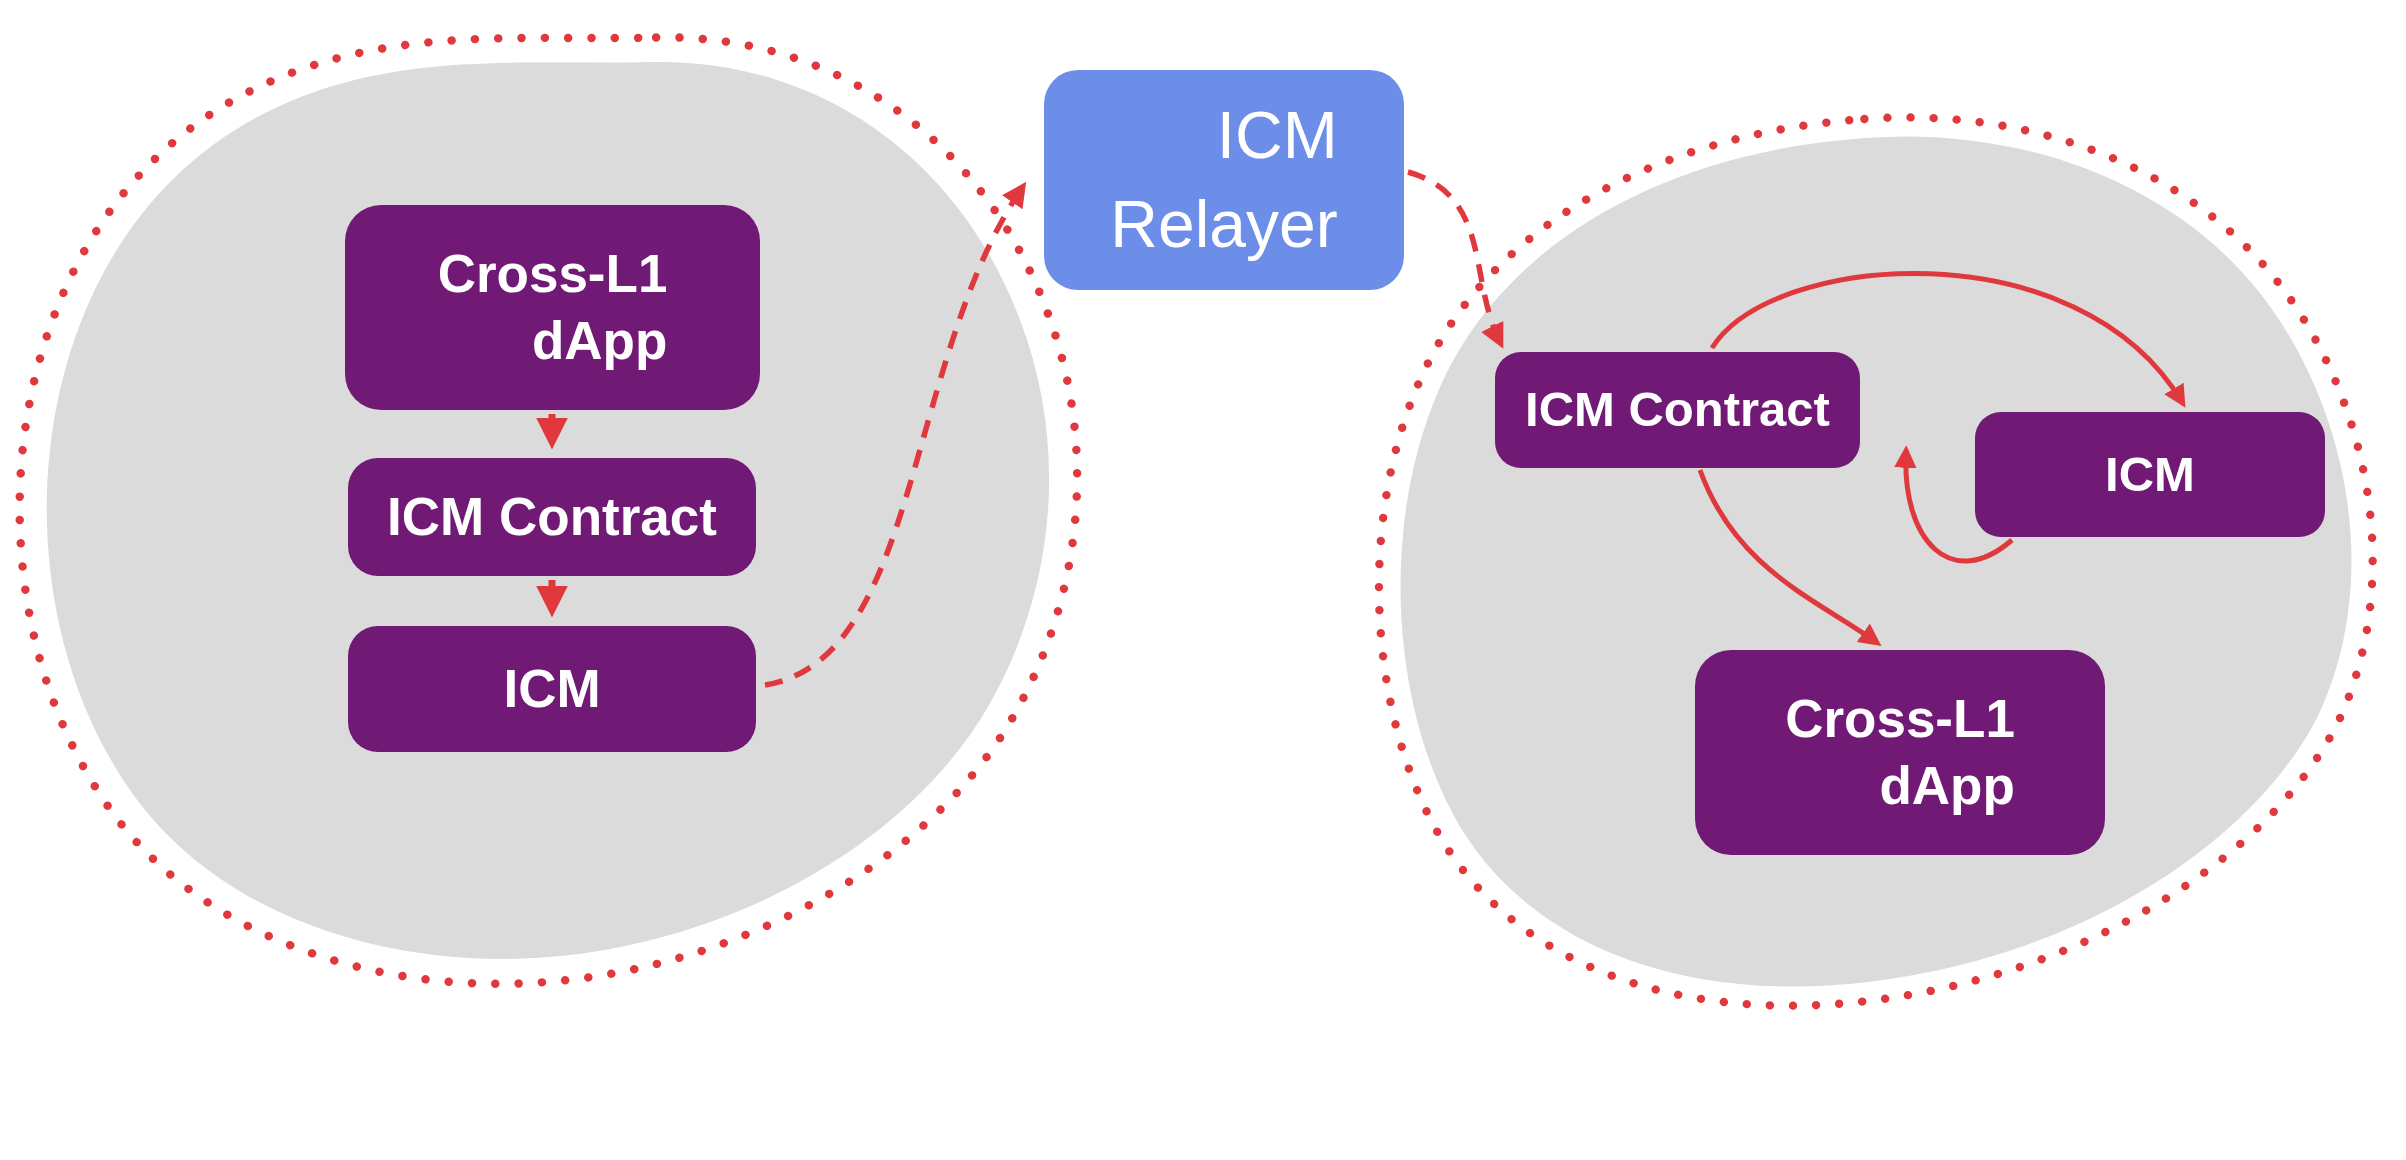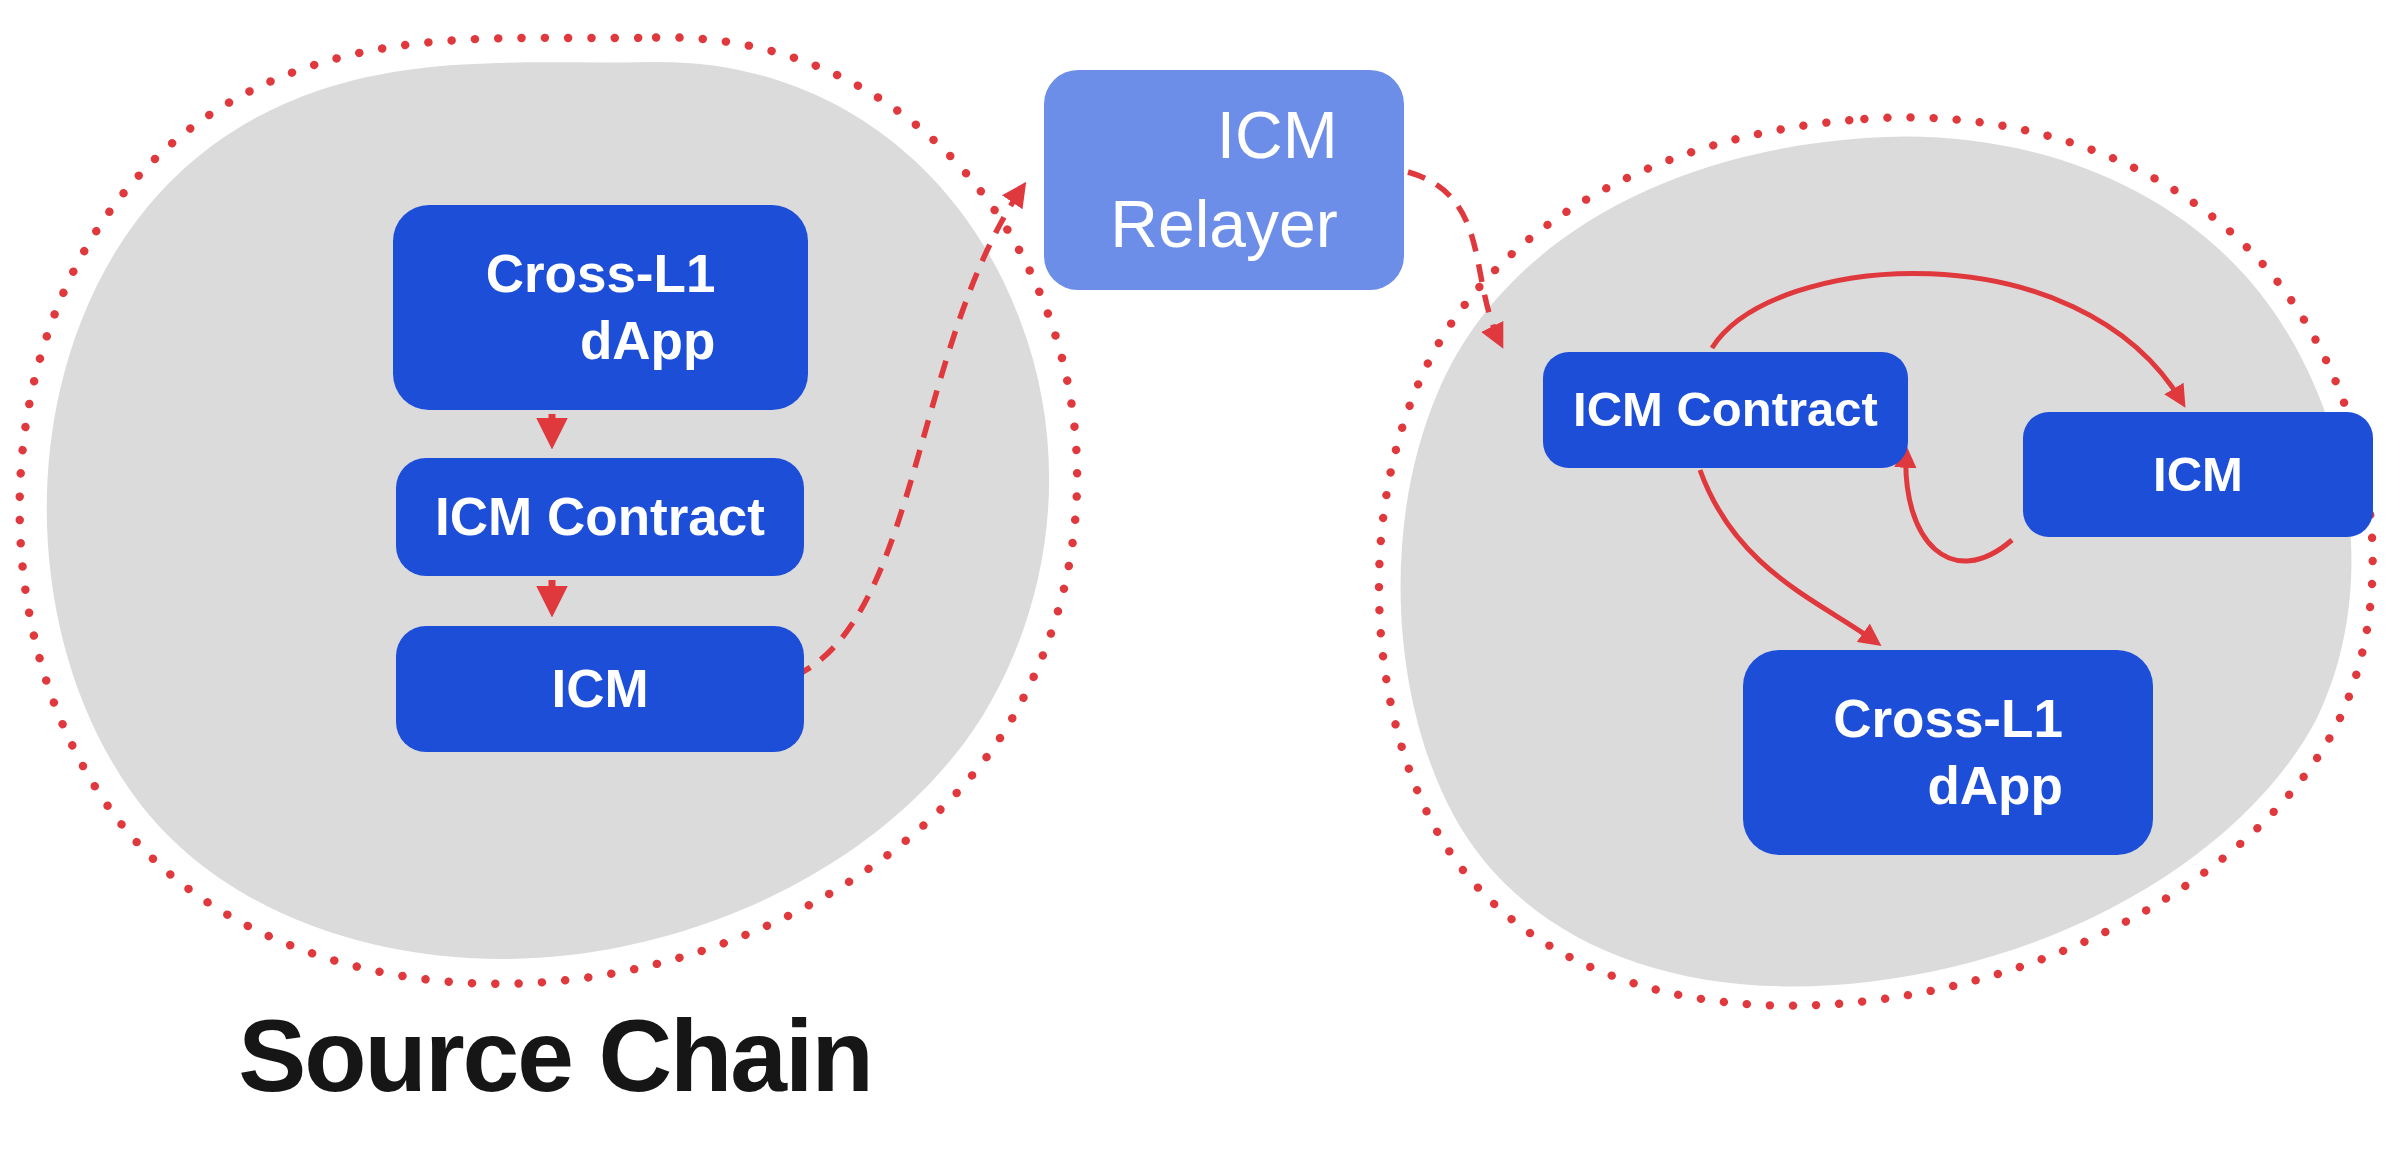--- a/index.html
+++ b/index.html
@@ -17,21 +17,21 @@
     position: absolute;
     display: flex;
     align-items: center;
     justify-content: center;
     text-align: right;
     color: #ffffff;
     font-weight: 700;
     white-space: pre-line;
     line-height: 1.25;
   }
-  .node.red  { background: #1d4ed8; margin-left: 48px; }
+  .node.red  { background: #701a75; }
   .node.blue { background: #6C8EE8; font-weight: 500; line-height: 1.35; }
 
   #src-dapp          { left: 345px;  top: 205px; width: 415px; height: 205px; border-radius: 36px; font-size: 53px; }
   #src-icm-contract  { left: 348px;  top: 458px; width: 408px; height: 118px; border-radius: 30px; font-size: 53px; }
   #src-icm           { left: 348px;  top: 626px; width: 408px; height: 126px; border-radius: 30px; font-size: 53px; }
   #relayer           { left: 1044px; top: 70px;  width: 360px; height: 220px; border-radius: 34px; font-size: 66px; }
   #dst-icm-contract  { left: 1495px; top: 352px; width: 365px; height: 116px; border-radius: 26px; font-size: 49px; }
   #dst-icm           { left: 1975px; top: 412px; width: 350px; height: 125px; border-radius: 26px; font-size: 49px; }
   #dst-dapp          { left: 1695px; top: 650px; width: 410px; height: 205px; border-radius: 36px; font-size: 53px; }
 
@@ -108,16 +108,15 @@
   <div class="node blue" id="relayer">ICM
 Relayer</div>
 
   <div class="node red" id="dst-icm-contract">ICM Contract</div>
 
   <div class="node red" id="dst-icm">ICM</div>
 
   <div class="node red" id="dst-dapp">Cross-L1
 dApp</div>
 
-  <div class="chain-label" id="src-label">Source Chain</div>
 
 
 </div>
 
 </body></html>

